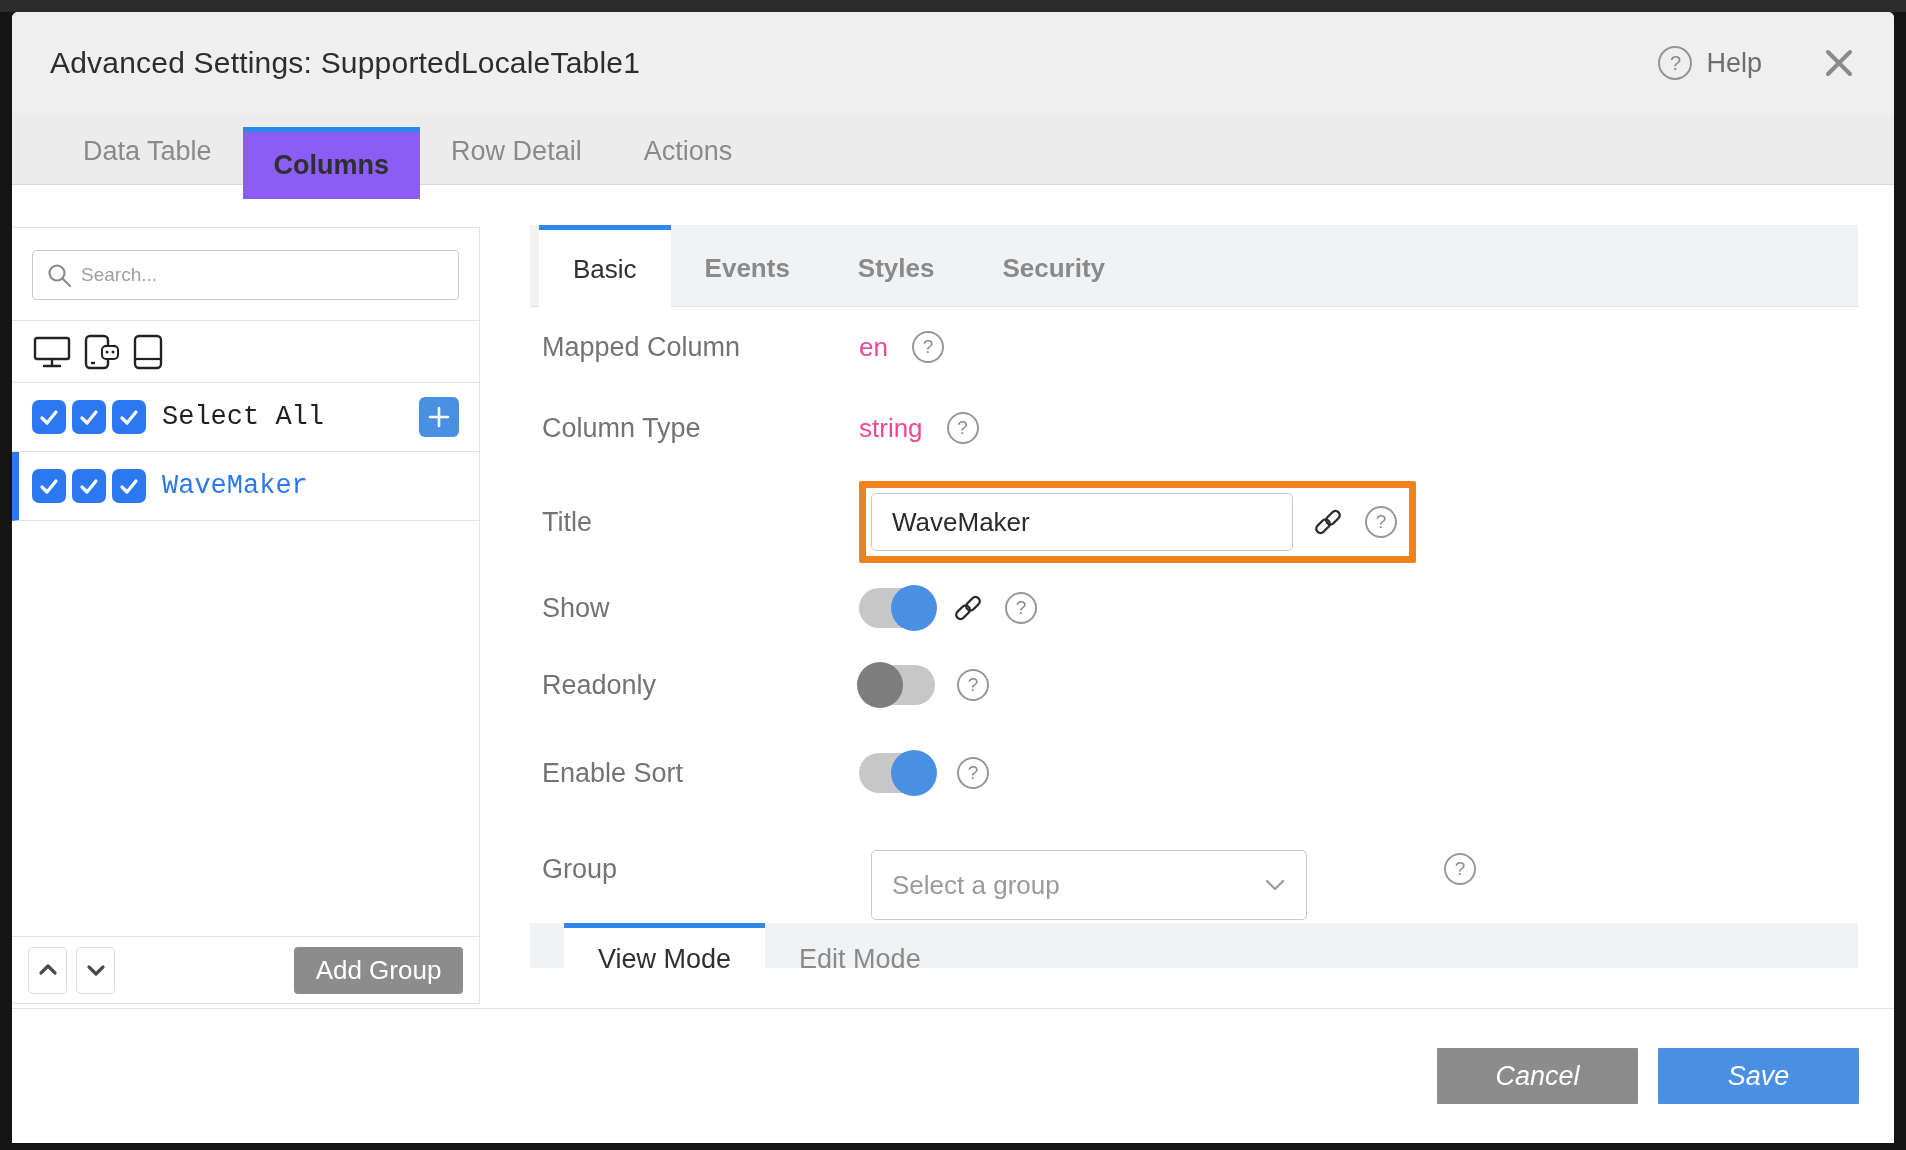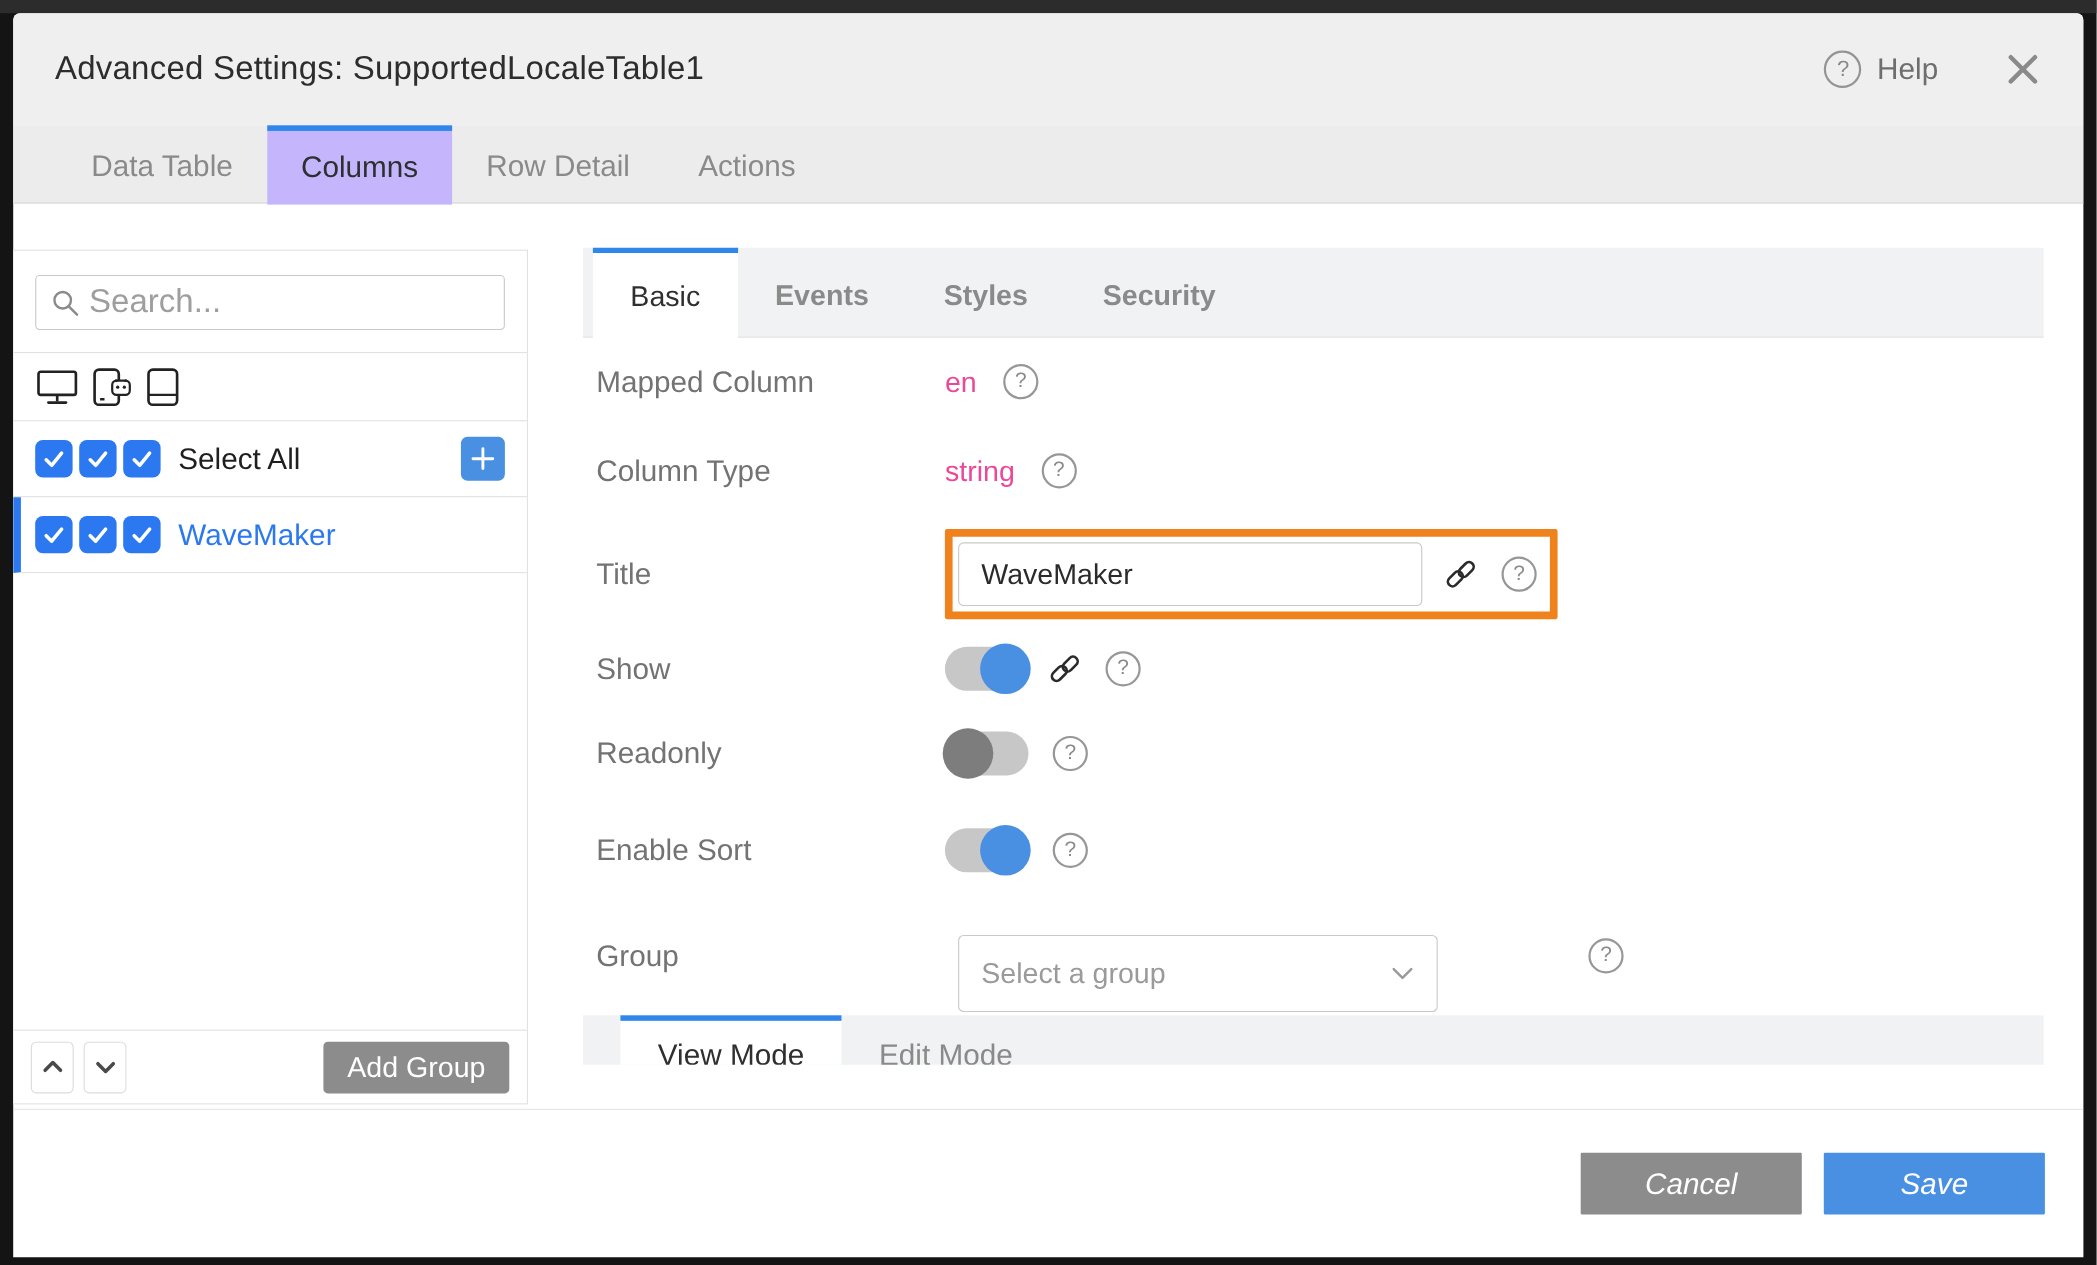--- a/index.html
+++ b/index.html
@@ -35,40 +35,40 @@
   .main-tabs {
     position:absolute; left:0; top:102px; right:0; height:71px;
     background:#ececec; border-bottom:1px solid #d8d8d8;
     display:flex; padding-left:40px;
   }
   .mtab {
     display:flex; align-items:center; padding:0 31px; font-size:27px; color:#8a8a8a;
     border-top:5px solid transparent; cursor:pointer;
   }
   .mtab.active {
-    background:#c4b5fd; color:#2f2f2f; font-weight:400;
-    border-top:5px solid #2f86eb; height:72px;
+    background:#8b5cf6; color:#2f2f2f; font-weight:700;
+    border-top:5px solid #2f86eb; height:72px;margin-top:13px;
   }
 
   
   .left-panel {
     position:absolute; left:0; top:215px; width:468px; height:777px;
     border-top:1px solid #e2e2e2; border-right:1px solid #e2e2e2; border-bottom:1px solid #e2e2e2;
     background:#fff; display:flex; flex-direction:column;
   }
   .search-section { height:93px; border-bottom:1px solid #e2e2e2; padding:22px 20px 0; }
   .search-wrap { position:relative; }
   .search-input {
     width:100%; height:50px; border:1px solid #c9c9c9; border-radius:4px;
-    font-size:30px; color:#444; padding:0 14px 0 48px; outline:none;
+    font-size:19px; color:#444; padding:0 14px 0 48px; outline:none;
     font-family:"Liberation Sans","DejaVu Sans",sans-serif;
   }
   .search-input::placeholder { color:#9e9e9e; }
   .search-icon { position:absolute; left:13px; top:11px; width:28px; height:28px; }
-  .panel-row { display:flex; align-items:center; padding:0 20px; border-bottom:1px solid #e2e2e2; }
+  .panel-row { display:flex; align-items:center; padding:0 20px; border-bottom:1px solid #e2e2e2;font-family:Liberation Mono, monospace; }
   .device-row { height:62px; gap:7px; }
   .col-row { height:69px; }
   .col-row.selected { border-left:7px solid #2b78f0; padding-left:13px; }
   .cb {
     width:34px; height:34px; border-radius:7px; background:#2b78f0;
     display:inline-flex; align-items:center; justify-content:center;
     margin-right:6px; cursor:pointer; flex:none;
   }
   .row-label { margin-left:10px; font-size:27px; color:#1f1f1f; font-weight:500; }
   .col-row.selected .row-label { color:#2b78f0; }

